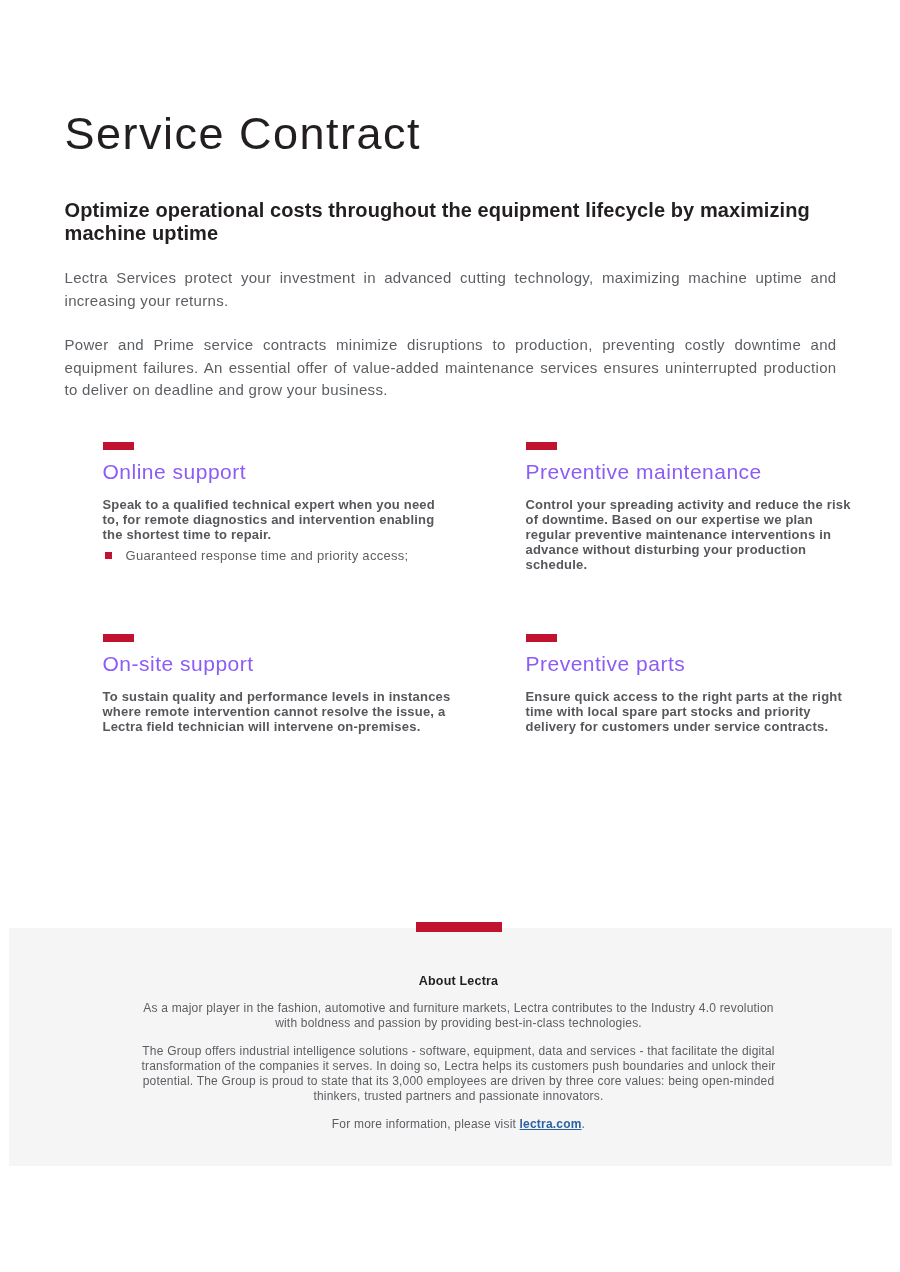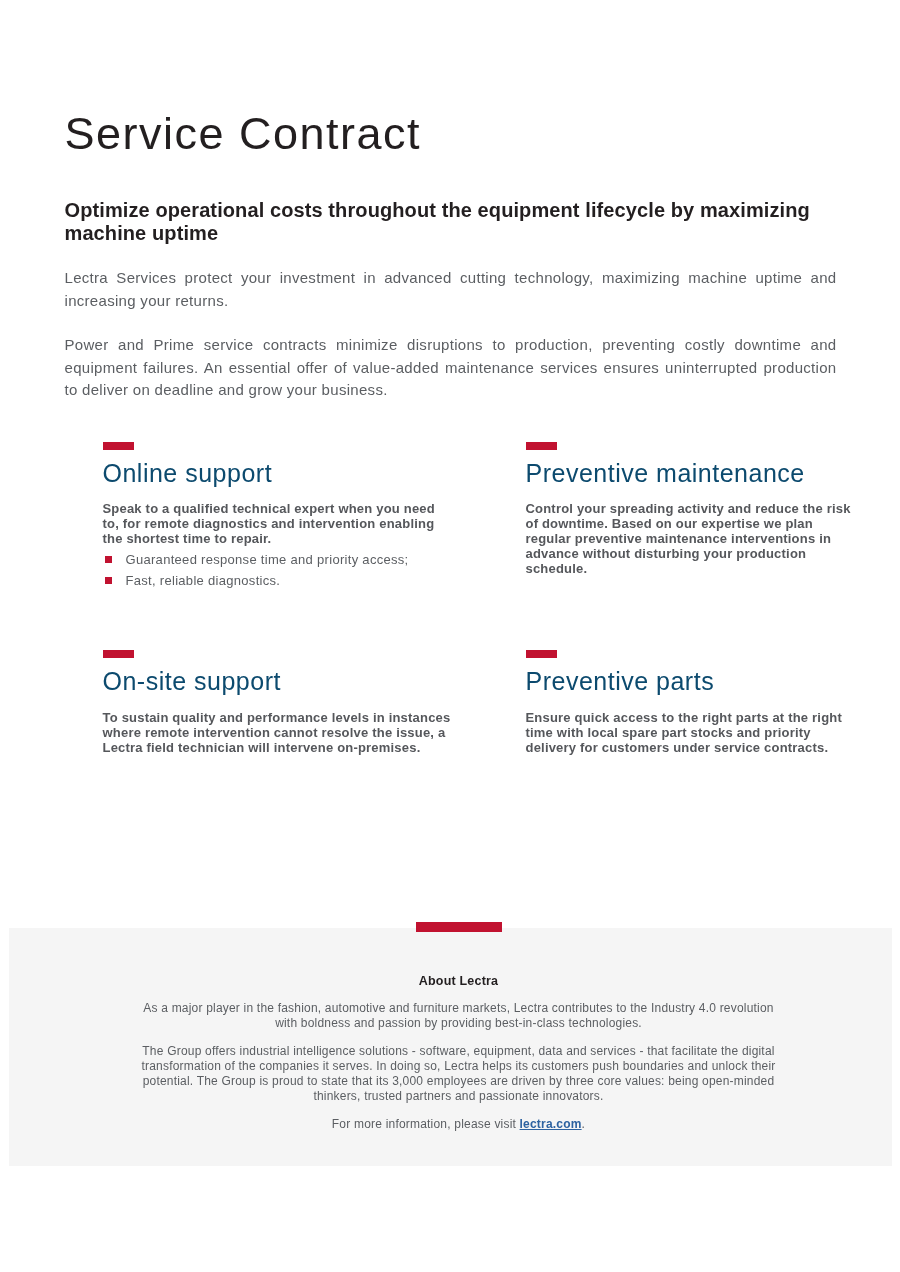--- a/index.html
+++ b/index.html
@@ -46,24 +46,24 @@
     row-gap: 62px;
     margin: 40px 40px 0 94px;
   }
   .accent-bar {
     width: 31px;
     height: 8px;
     background: #c11230;
   }
   .service-title {
     margin-top: 10px;
-    font-size: 25px;
+    font-size: 21px;
     font-weight: 300;
     letter-spacing: 0.5px;
-    color: #0c4a6e;
+    color: #8b5cf6;
     line-height: 1.1;
   }
   .service-desc {
     margin-top: 14px;
     max-width: 350px;
     font-size: 13px;
     line-height: 15px;
     font-weight: bold;
     letter-spacing: 0.2px;
     color: #55575b;
@@ -147,24 +147,20 @@
 
     <div class="service-card">
       <div class="accent-bar"></div>
       <div class="service-title">Online support</div>
       <div class="service-desc">Speak to a qualified technical expert when you need to, for remote diagnostics and intervention enabling the shortest time to repair.</div>
       <ul class="bullet-list">
         <li class="bullet-item">
           <span class="bullet-square"></span>
           <span>Guaranteed response time and priority access;</span>
         </li>
-        <li class="bullet-item">
-          <span class="bullet-square"></span>
-          <span>Fast, reliable diagnostics.</span>
-        </li>
       </ul>
     </div>
 
     <div class="service-card">
       <div class="accent-bar"></div>
       <div class="service-title">Preventive maintenance</div>
       <div class="service-desc">Control your spreading activity and reduce the risk of downtime. Based on our expertise we plan regular preventive maintenance interventions in advance without disturbing your production schedule.</div>
     </div>
 
     <div class="service-card">

